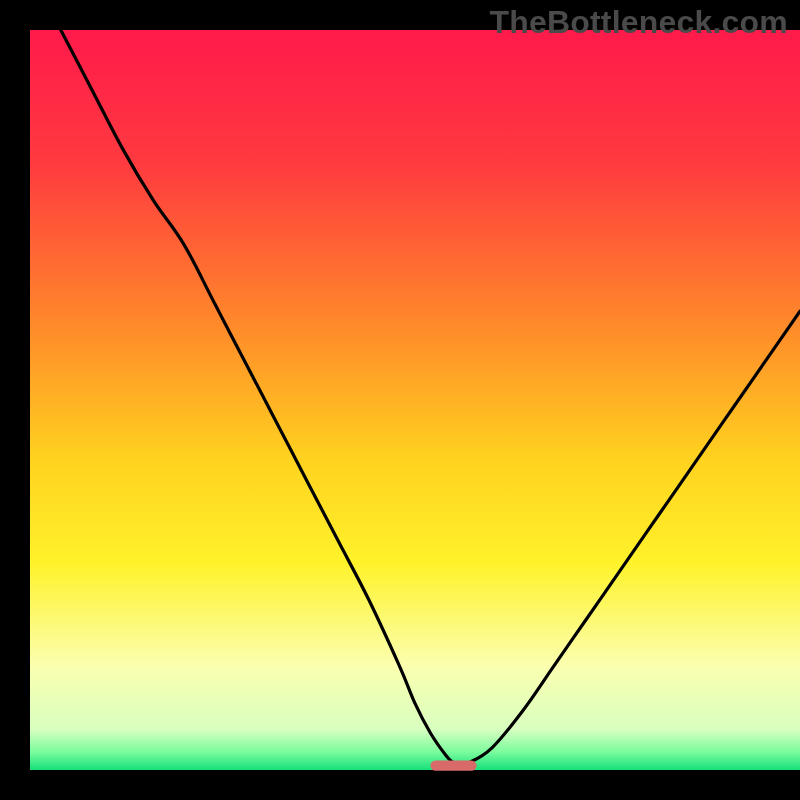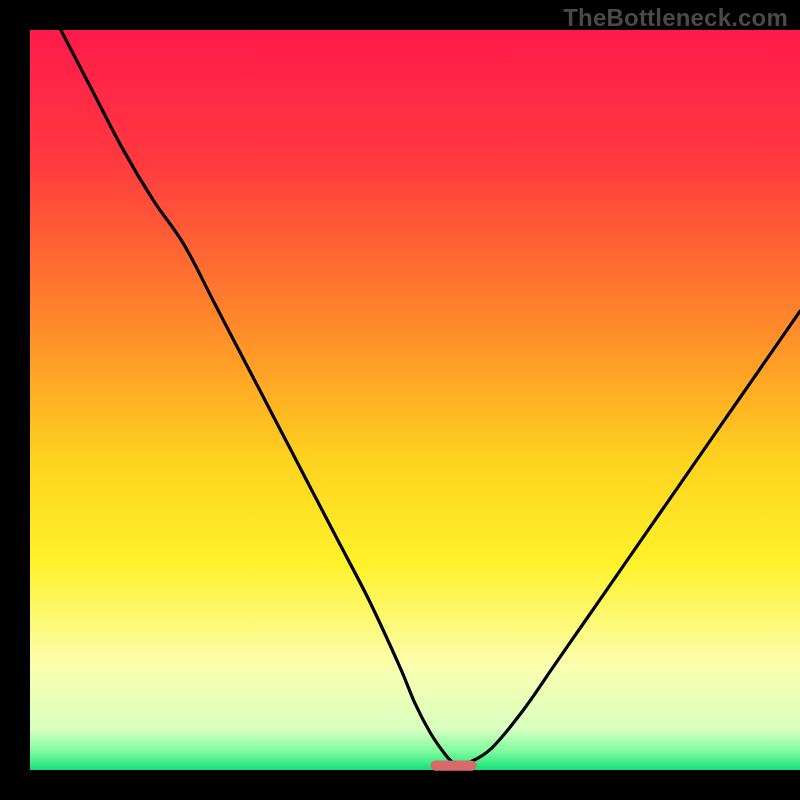--- a/index.html
+++ b/index.html
@@ -16,21 +16,21 @@
     left: 0;
     width: 800px;
     height: 800px;
     box-sizing: border-box;
   }
   .watermark {
     position: absolute;
     top: 4px;
     right: 12px;
     font-family: Arial, Helvetica, sans-serif;
-    font-size: 24px;
+    font-size: 32px;
     font-weight: 600;
     color: #4a4a4a;
     letter-spacing: 0.2px;
     z-index: 10;
   }
   svg {
     display: block;
   }
 </style>
 </head>

